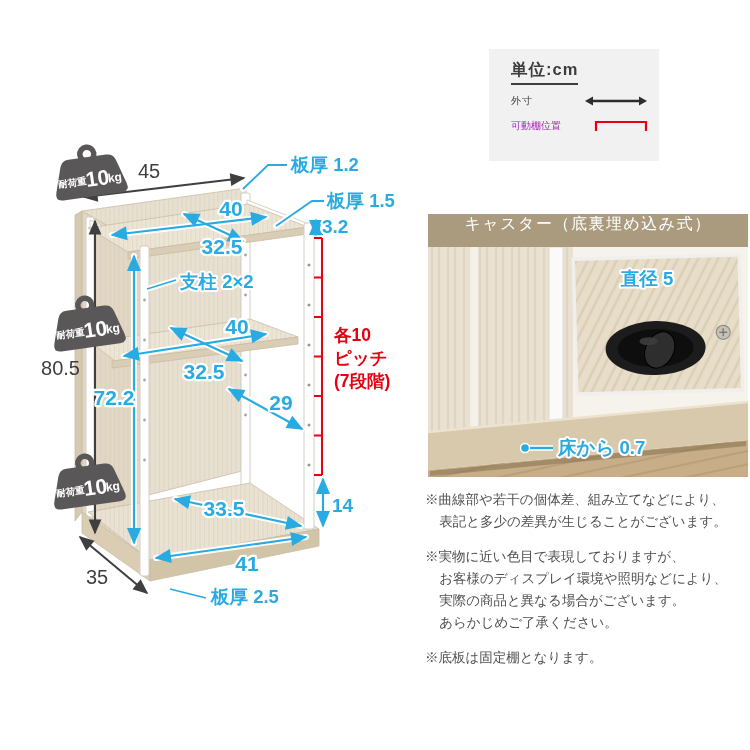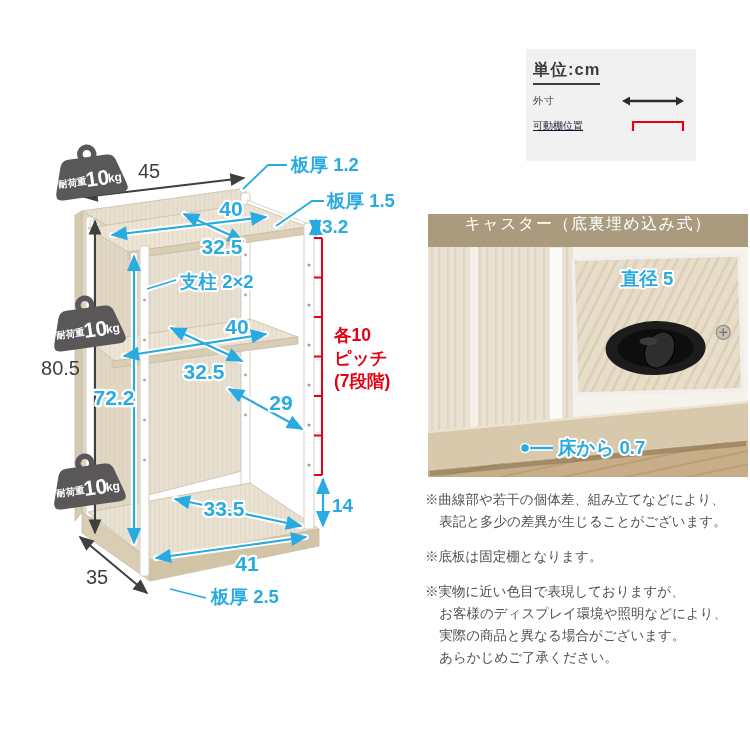--- a/index.html
+++ b/index.html
@@ -14,26 +14,26 @@
   .kt{fill:#3f3f3f;font-size:20px;}
   .rt{fill:#e60012;font-weight:bold;font-size:17.5px;}
   .kln{stroke:#3f3f3f;stroke-width:2;fill:none;}
   .bln{stroke:#29abe2;stroke-width:2.2;fill:none;}
   .bld{stroke:#29abe2;stroke-width:1.8;fill:none;}
   .case{stroke:#fff;stroke-width:6;fill:none;stroke-linecap:round;}
   .wood{stroke:#c9bda4;stroke-width:0.8;}
   .post{fill:#ffffff;stroke:#d2cfc8;stroke-width:1;}
   .rail{fill:#ffffff;stroke:#d6d3cc;stroke-width:1;}
 
-  .legend{position:absolute;left:526px;top:49px;width:170px;height:112px;background:#f1f1f1;box-sizing:border-box;padding:10px 11px 8px 7px;}
+  .legend{position:absolute;left:489px;top:49px;width:170px;height:112px;background:#f1f1f1;box-sizing:border-box;padding:10px 11px 8px 22px;}
   .lg-unit{display:inline-block;font-size:16.5px;font-weight:bold;color:#3d3d3d;border-bottom:2px solid #3d3d3d;padding-bottom:2px;letter-spacing:1px;}
   .lg-row{display:flex;justify-content:space-between;align-items:center;margin-top:7px;height:18px;}
   .lg-label{font-size:10px;color:#3d3d3d;letter-spacing:1px;}
   .lg-label.blue{color:#29abe2;}
-  .lg-label.red{color:#0f172a;letter-spacing:0;text-decoration:underline;}
+  .lg-label.red{color:#a21caf;letter-spacing:0;}
 
   .caster-header{position:absolute;left:428px;top:214px;width:320px;height:33px;background:#aa9b7f;color:#fff;
     display:flex;justify-content:center;font-size:16px;letter-spacing:1.5px;}
   .caster-photo{position:absolute;left:428px;top:247px;width:320px;height:230px;}
 
   .notes{position:absolute;left:425px;top:489px;width:322px;}
   .note{font-size:13.5px;line-height:1.63;color:#4f4f4f;white-space:pre-line;
         padding-left:1.05em;text-indent:-1.05em;margin-bottom:13px;}
 </style>
 </head>
@@ -237,20 +237,20 @@
 
     <line x1="101" y1="201" x2="125" y2="201" stroke="#fff" stroke-width="5.5"></line>
     <line x1="101" y1="201" x2="125" y2="201" stroke="#29abe2" stroke-width="2.4"></line>
     <circle cx="97" cy="201" r="4.5" fill="#29abe2" stroke="#fff" stroke-width="1.5"></circle>
     <text x="130" y="207" class="bl" font-size="16.5">床から 0.7</text>
   </svg>
 
   <div class="notes">
     <div class="note">※曲線部や若干の個体差、組み立てなどにより、
 表記と多少の差異が生じることがございます。</div>
-    <div class="note">※底板は固定棚となります。</div>
     <div class="note">※実物に近い色目で表現しておりますが、
 お客様のディスプレイ環境や照明などにより、
 実際の商品と異なる場合がございます。
 あらかじめご了承ください。</div>
+    <div class="note">※底板は固定棚となります。</div>
   </div>
 
 </div>
 
 </body></html>

